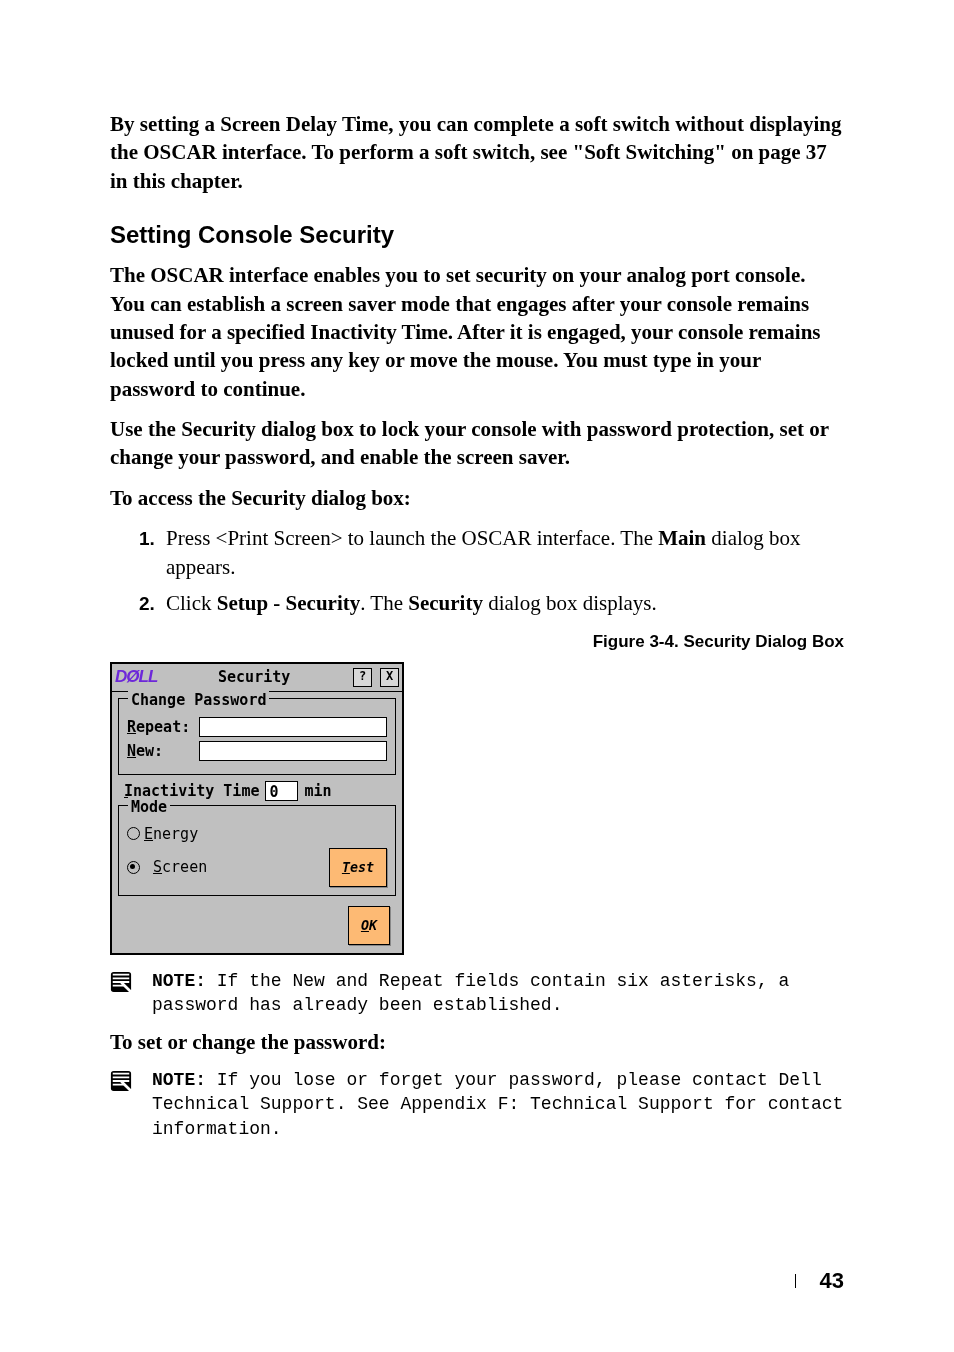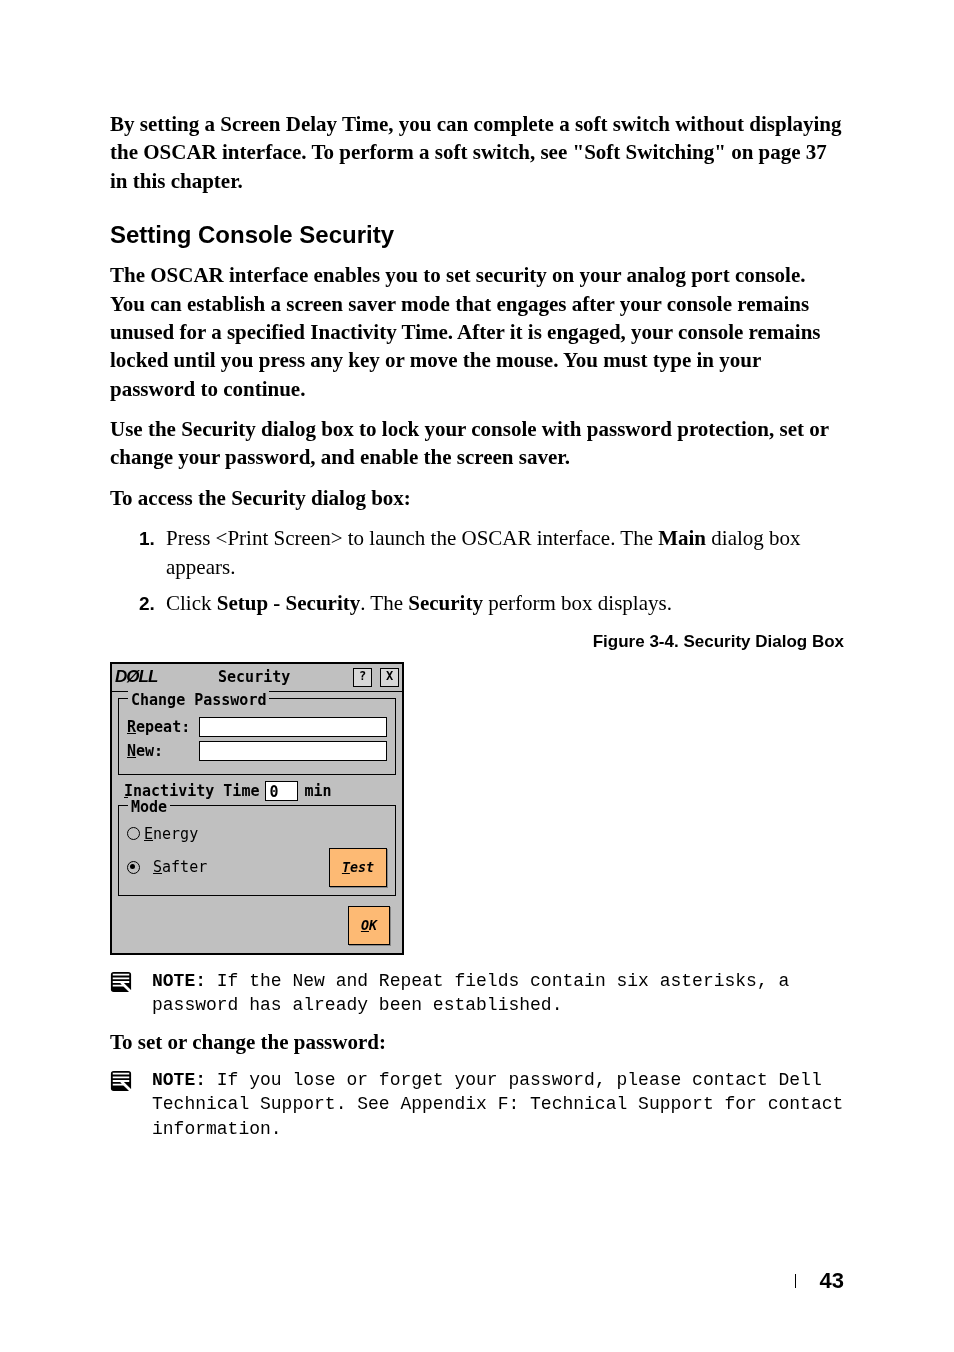--- a/index.html
+++ b/index.html
@@ -61,21 +61,21 @@
     align-items: center;
     background: #c0c0c0;
     border-bottom: 1px solid #000;
     padding: 2px 3px;
     gap: 6px;
   }
   .titlebar .brand {
     font-family: Arial Black, Arial, sans-serif;
     font-style: italic;
     font-weight: 900;
-    color: #000000;
+    color: #6d28d9;
     letter-spacing: -1px;
     font-size: 17px;
     flex: 0 0 auto;
   }
   .titlebar .ttl {
     flex: 1;
     font-weight: bold;
     text-align: center;
   }
   .titlebar .winbtn {
@@ -223,21 +223,21 @@
   <span>Use the </span><strong>Security</strong><span> dialog box to lock your console with password protection, set or change your password, and enable the screen saver.</span>
 </p>
 
 <p class="body-para">To access the Security dialog box:</p>
 
 <ol class="steps">
   <li>
     <span>Press &lt;Print Screen&gt; to launch the OSCAR interface. The </span><strong>Main</strong><span> dialog box appears.</span>
   </li>
   <li>
-    <span>Click </span><strong>Setup - Security</strong><span>. The </span><strong>Security</strong><span> perform box displays.</span>
+    <span>Click </span><strong>Setup - Security</strong><span>. The </span><strong>Security</strong><span> dialog box displays.</span>
   </li>
 </ol>
 
 <div class="figure-caption">Figure 3-4.    Security Dialog Box</div>
 
 <div class="dialog">
   <div class="titlebar">
     <span class="brand">DØLL</span>
     <span class="ttl">Security</span>
     <span class="winbtn">?</span>
@@ -266,21 +266,21 @@
 
     <div class="group">
       <span class="legend">Mode</span>
       <div style="display:flex; align-items:center;">
         <span class="radio"></span>
         <span><span class="u">E</span><span>nergy</span></span>
       </div>
       <div style="display:flex; align-items:center; justify-content:space-between; margin-top:4px;">
         <span>
           <span class="radio sel"></span>
-          <span><span class="u">S</span><span>after</span></span>
+          <span><span class="u">S</span><span>creen</span></span>
         </span>
         <button class="btn"><span class="u">T</span><span>est</span></button>
       </div>
     </div>
 
     <div class="btnbar">
       <button class="btn"><span class="u">O</span><span>K</span></button>
     </div>
   </div>
 </div>

